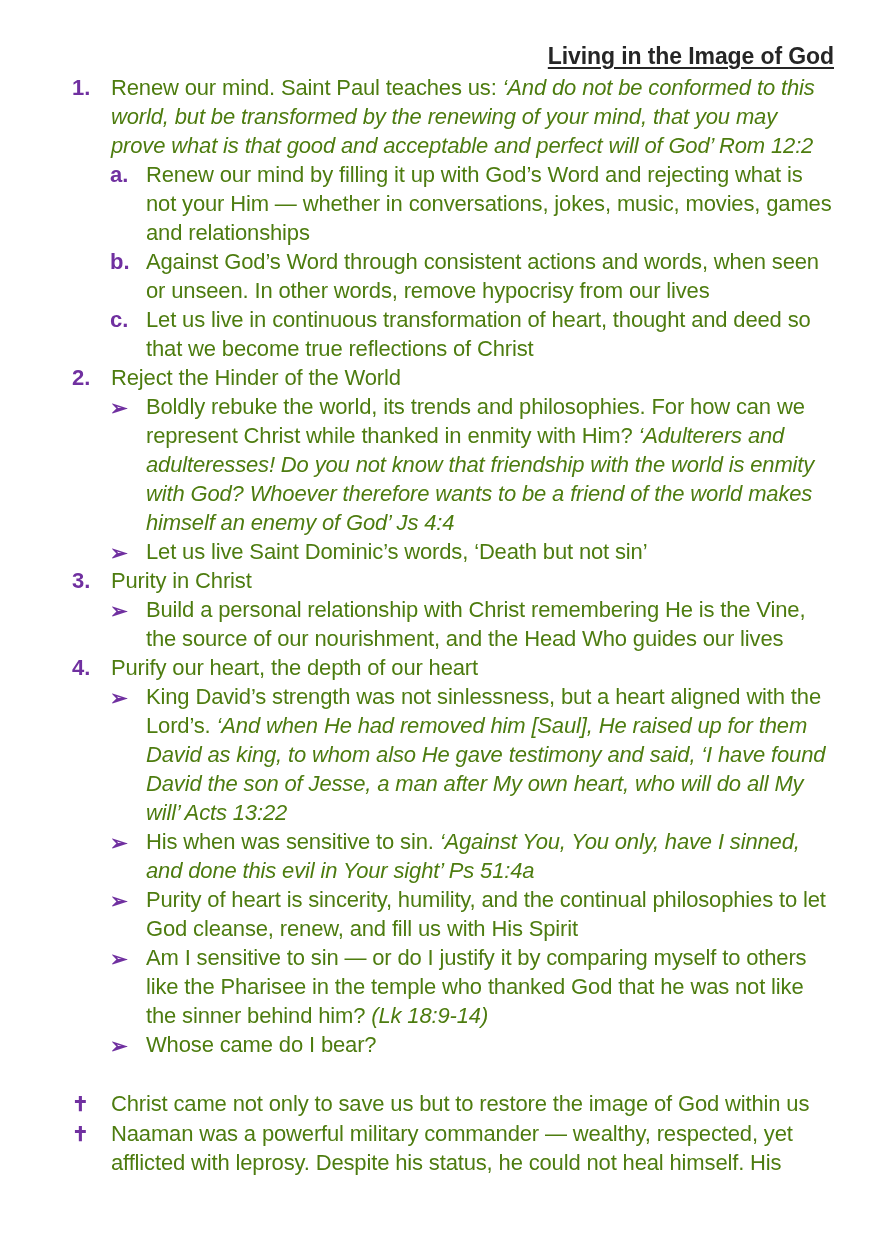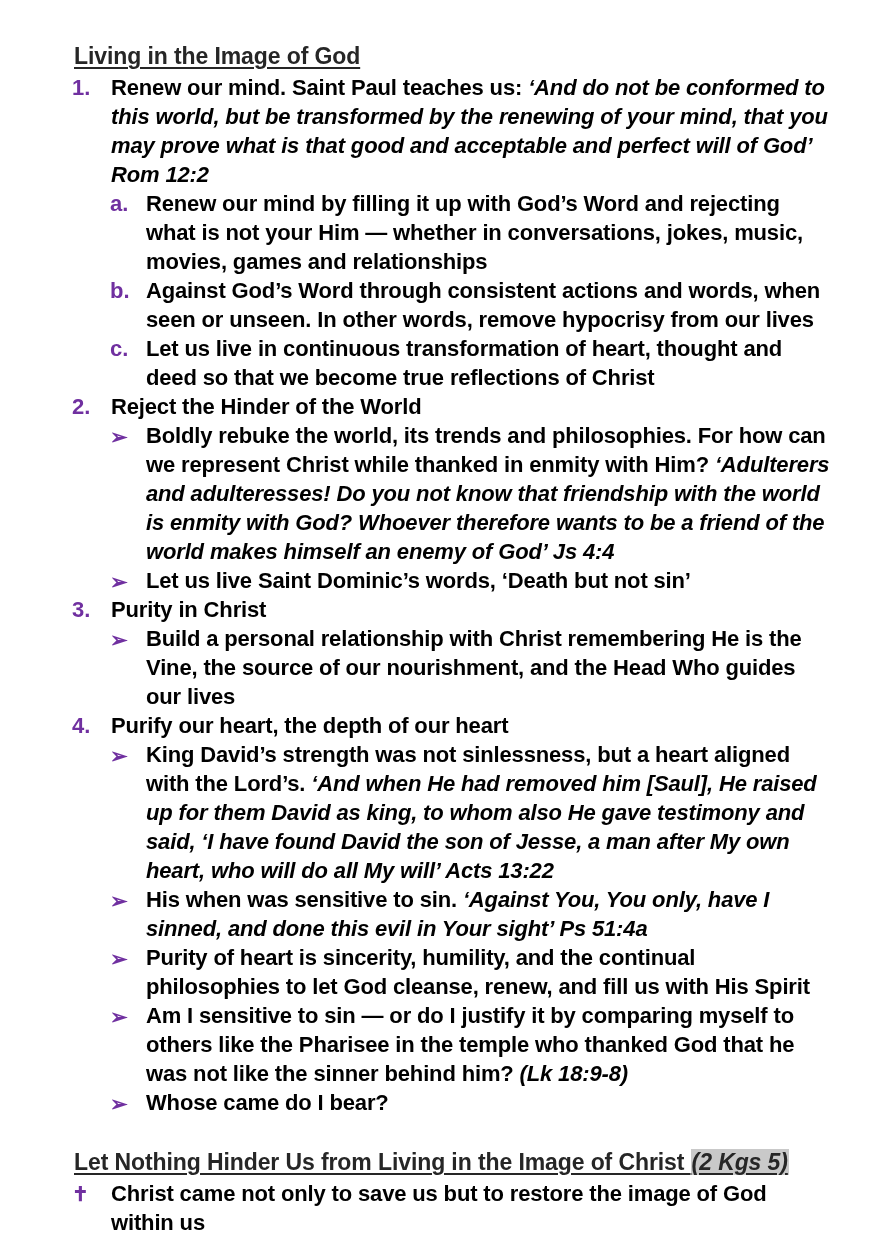--- a/index.html
+++ b/index.html
@@ -29,20 +29,21 @@
     font-size: 23px;
     font-weight: bold;
     line-height: 30px;
     letter-spacing: -0.1px;
     color: #262626;
     text-decoration: underline;
     text-underline-offset: 3px;
     text-decoration-thickness: 2px;
     margin: 0 0 2px 6px;
     white-space: nowrap;
+    text-align: right;
   }
   .section-heading.second {
     margin-top: 0;
   }
   .hl {
     background: #c9c9c9;
     font-style: italic;
     padding: 0 1px;
   }
 
@@ -56,24 +57,24 @@
     color: #7030a0;
     font-weight: bold;
     flex: 0 0 auto;
     text-align: left;
     line-height: 29px;
     font-size: 22px;
   }
   .body-text {
     flex: 1 1 auto;
     font-size: 22px;
-    font-weight: bold;
+    font-weight: normal;
     line-height: 29px;
     letter-spacing: -0.15px;
-    color: #000000;
+    color: #4d7c0f;
   }
 
   
   .lvl1 > .marker { width: 39px; }
   .lvl1 { margin-left: 4px; }
 
   
   .lvl2 { margin-left: 42px; }
   .lvl2 > .marker { width: 36px; }
 
@@ -176,31 +177,30 @@
     <span class="body-text"><span>His when was sensitive to sin.</span> <i>‘Against You, You only, have I sinned, and done this evil in Your sight’ Ps 51:4a</i></span>
   </div>
 
   <div class="row lvl2a">
     <span class="marker"><span class="arrow-glyph">➢</span></span>
     <span class="body-text">Purity of heart is sincerity, humility, and the continual philosophies to let God cleanse, renew, and fill us with His Spirit</span>
   </div>
 
   <div class="row lvl2a">
     <span class="marker"><span class="arrow-glyph">➢</span></span>
-    <span class="body-text"><span>Am I sensitive to sin — or do I justify it by comparing myself to others like the Pharisee in the temple who thanked God that he was not like the sinner behind him?</span> <i>(Lk 18:9-8)</i></span>
+    <span class="body-text"><span>Am I sensitive to sin — or do I justify it by comparing myself to others like the Pharisee in the temple who thanked God that he was not like the sinner behind him?</span> <i>(Lk 18:9-14)</i></span>
   </div>
 
   <div class="row lvl2a">
     <span class="marker"><span class="arrow-glyph">➢</span></span>
     <span class="body-text">Whose came do I bear?</span>
   </div>
 
   <div class="gap"></div>
 
-  <div class="section-heading second"><span>Let Nothing Hinder Us from Living in the Image of Christ </span><span class="hl">(2 Kgs 5)</span></div>
 
   <div class="row lvlc">
     <span class="marker"><span class="cross-glyph">✝</span></span>
     <span class="body-text">Christ came not only to save us but to restore the image of God within us</span>
   </div>
 
   <div class="row lvlc">
     <span class="marker"><span class="cross-glyph">✝</span></span>
     <span class="body-text">Naaman was a powerful military commander — wealthy, respected, yet afflicted with leprosy. Despite his status, he could not heal himself. His</span>
   </div>

